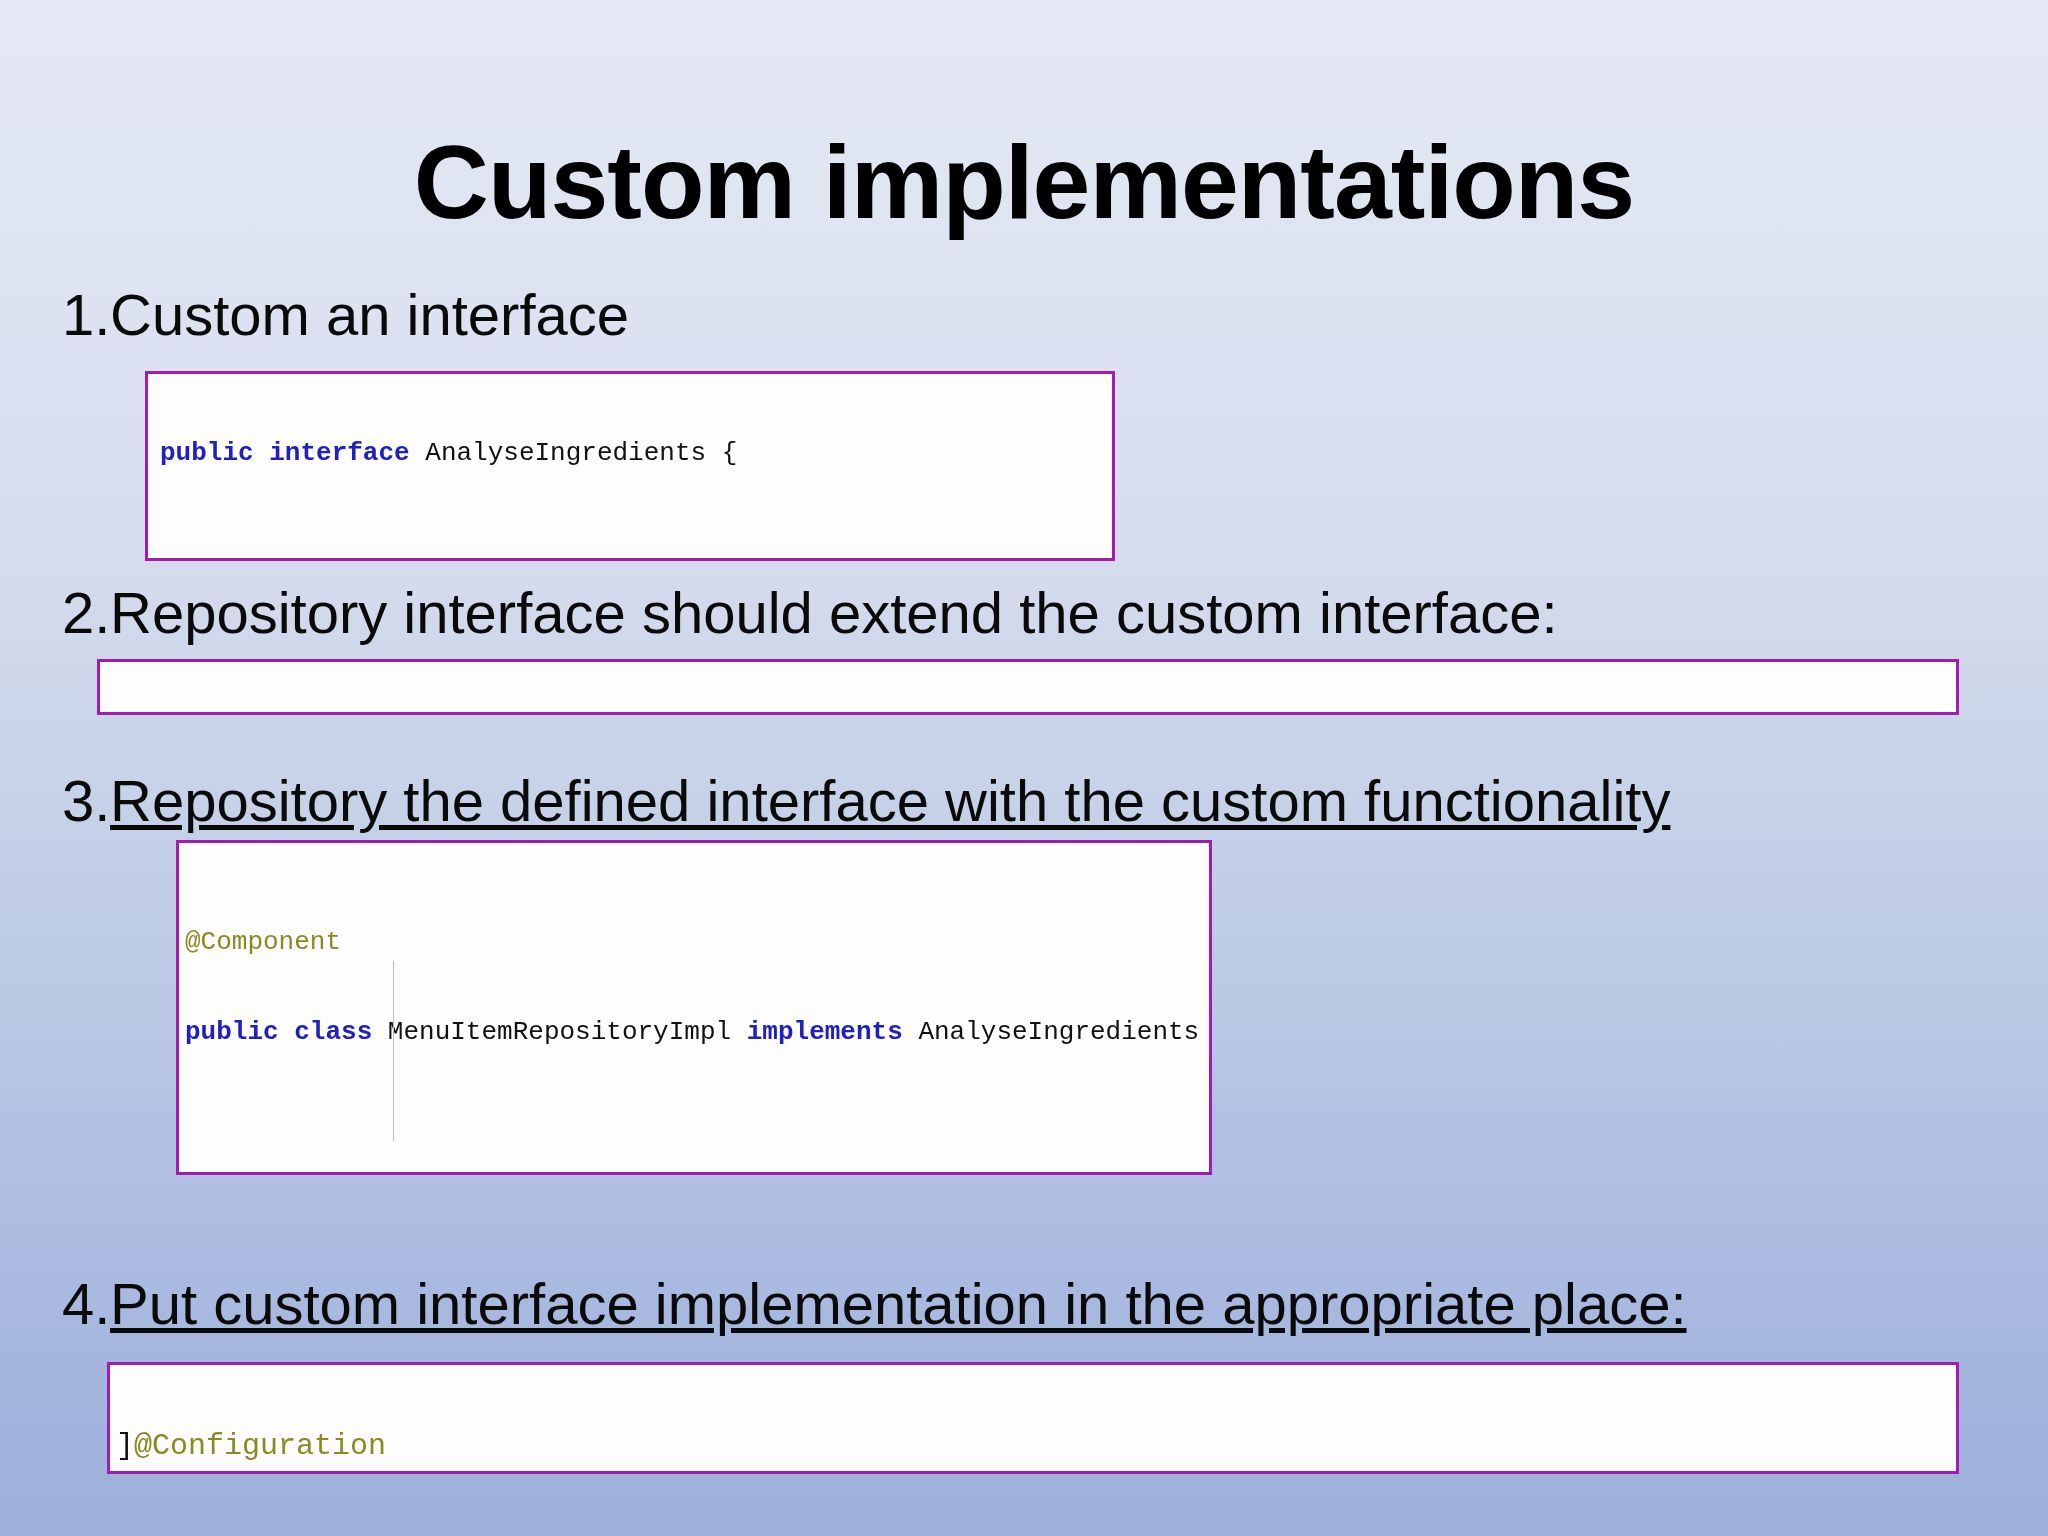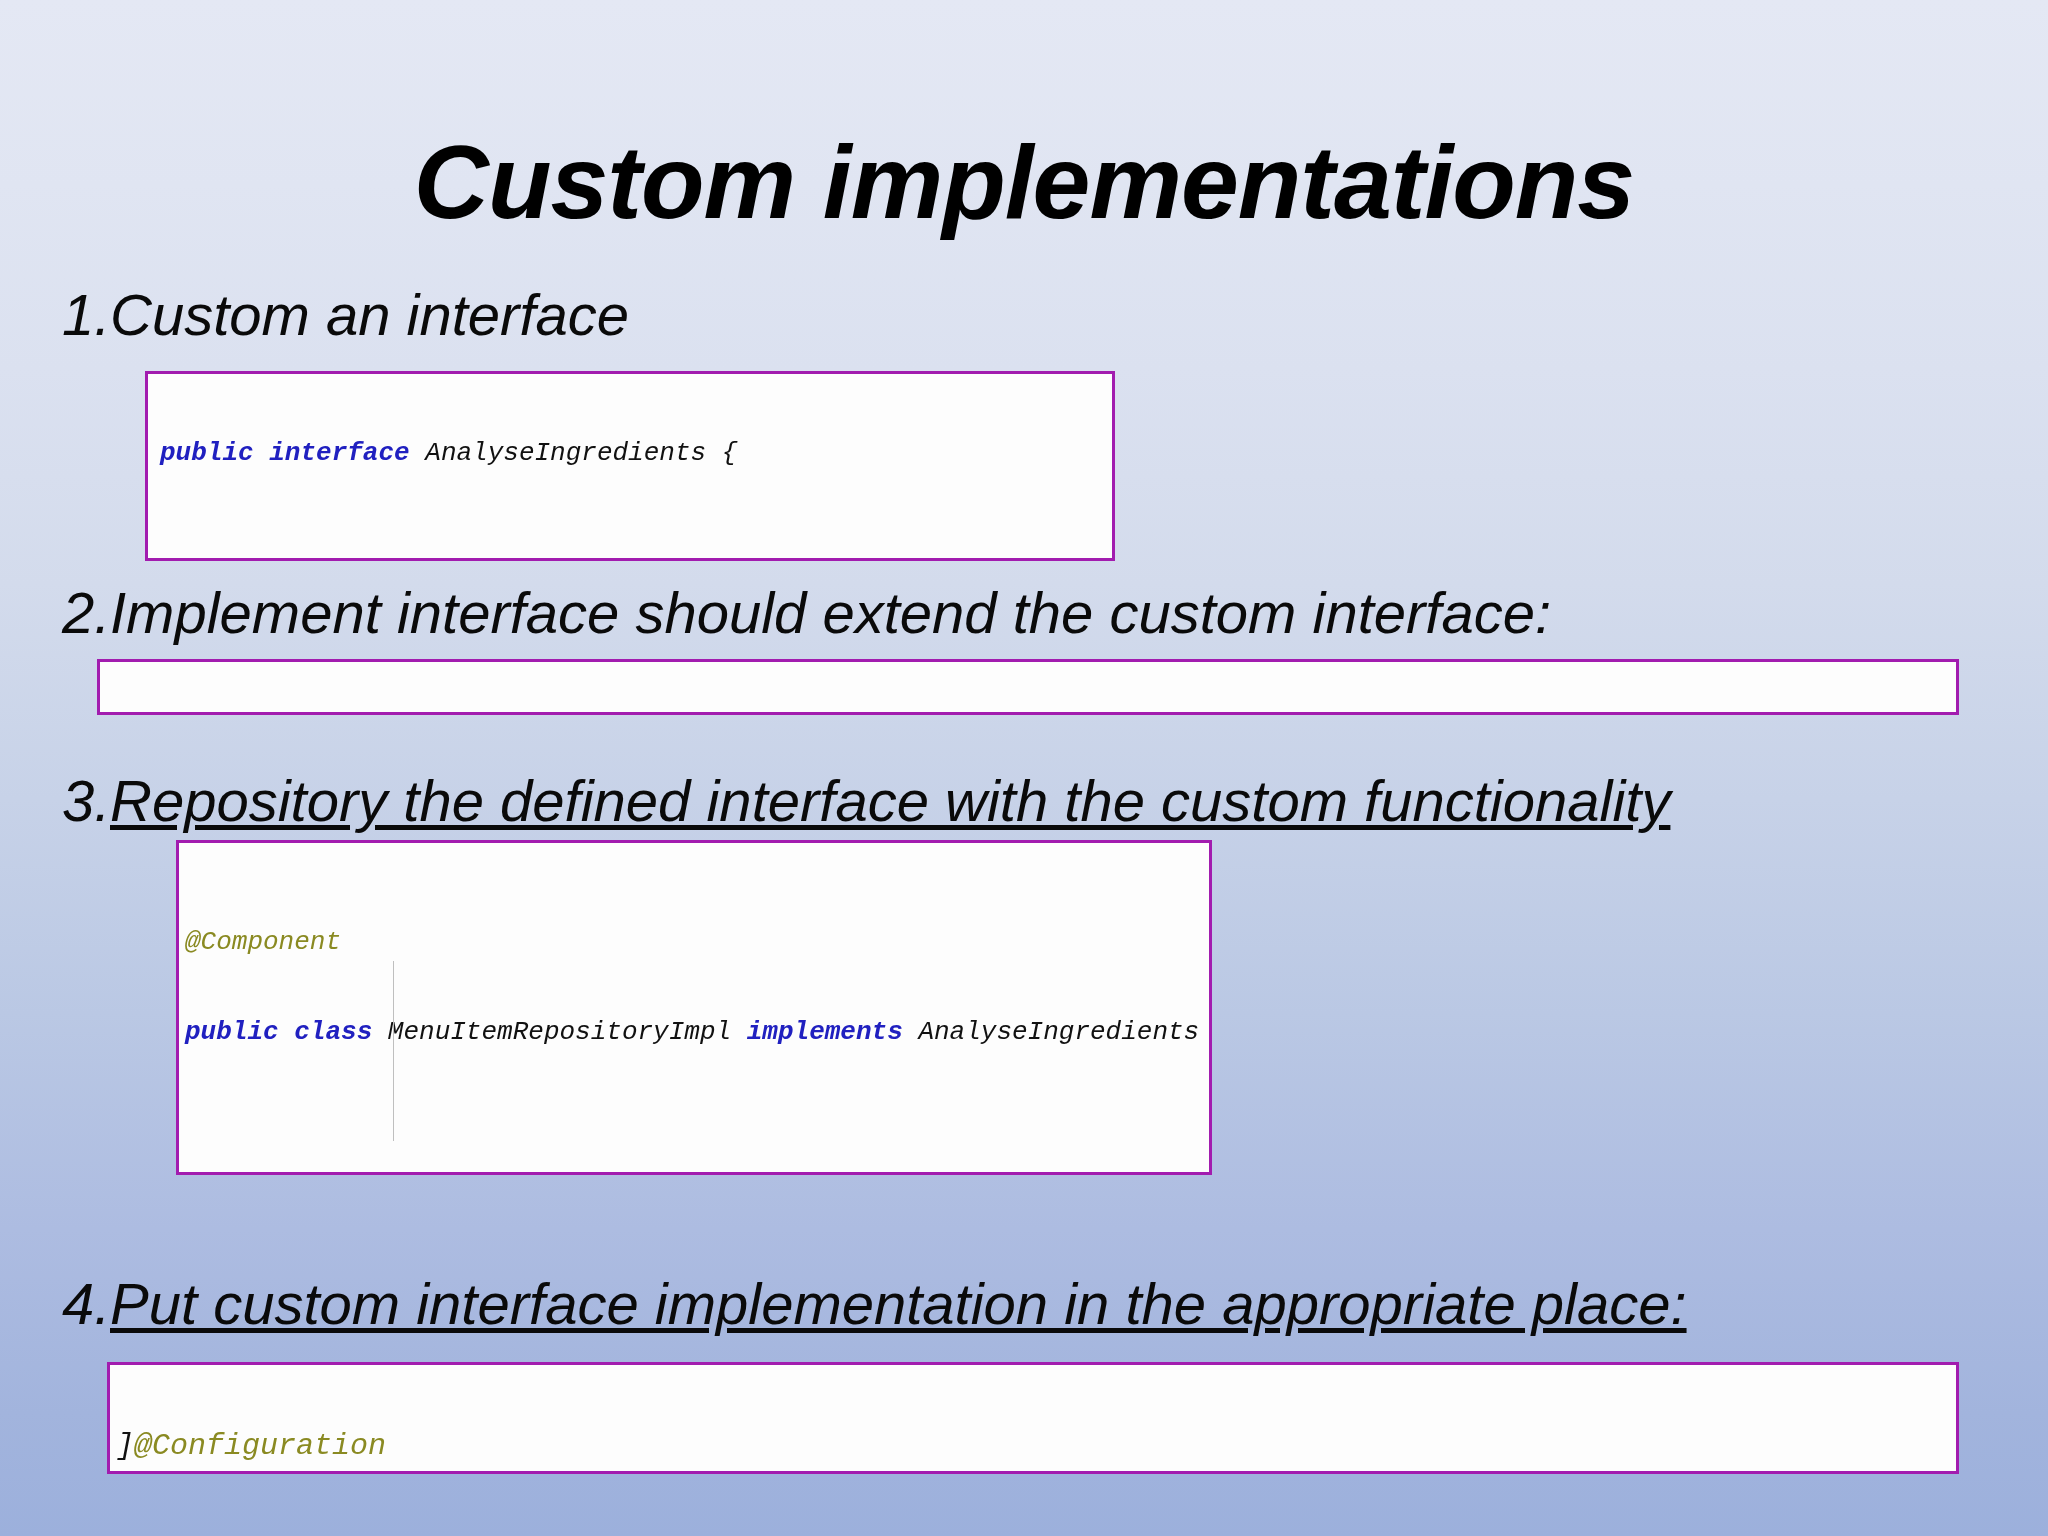--- a/index.html
+++ b/index.html
@@ -22,21 +22,20 @@
         #adbce1 80%,
         #a2b4dd 92%,
         #9cb0dc 100%);
     position: relative;
   }
 
   .slide {
     position: relative;
     width: 1672px;
     height: 1536px;
-    font-style: italic;
   }
 
   
   .slide-title {
     position: absolute;
     top: 128px;
     left: 0;
     width: 2048px;
     text-align: center;
     font-size: 104px;
@@ -149,21 +148,21 @@
   <div class="code-box" id="code1">
     <div class="code-line"><span class="kw">public</span> <span class="kw">interface</span> <span class="plain">AnalyseIngredients {</span></div>
     <div class="code-line">&nbsp;</div>
     
     
     
   </div>
 
   <div class="list-item" id="item2">
     <span class="list-num">2.</span>
-    <span class="list-text">Implement interface should extend the custom interface:</span>
+    <span class="list-text">Repository interface should extend the custom interface:</span>
   </div>
 
   <div class="code-box" id="code2">
     
   </div>
 
   <div class="list-item" id="item3">
     <span class="list-num">3.</span>
     <span class="list-text underlined">Repository the defined interface with the custom functionality</span>
   </div>

